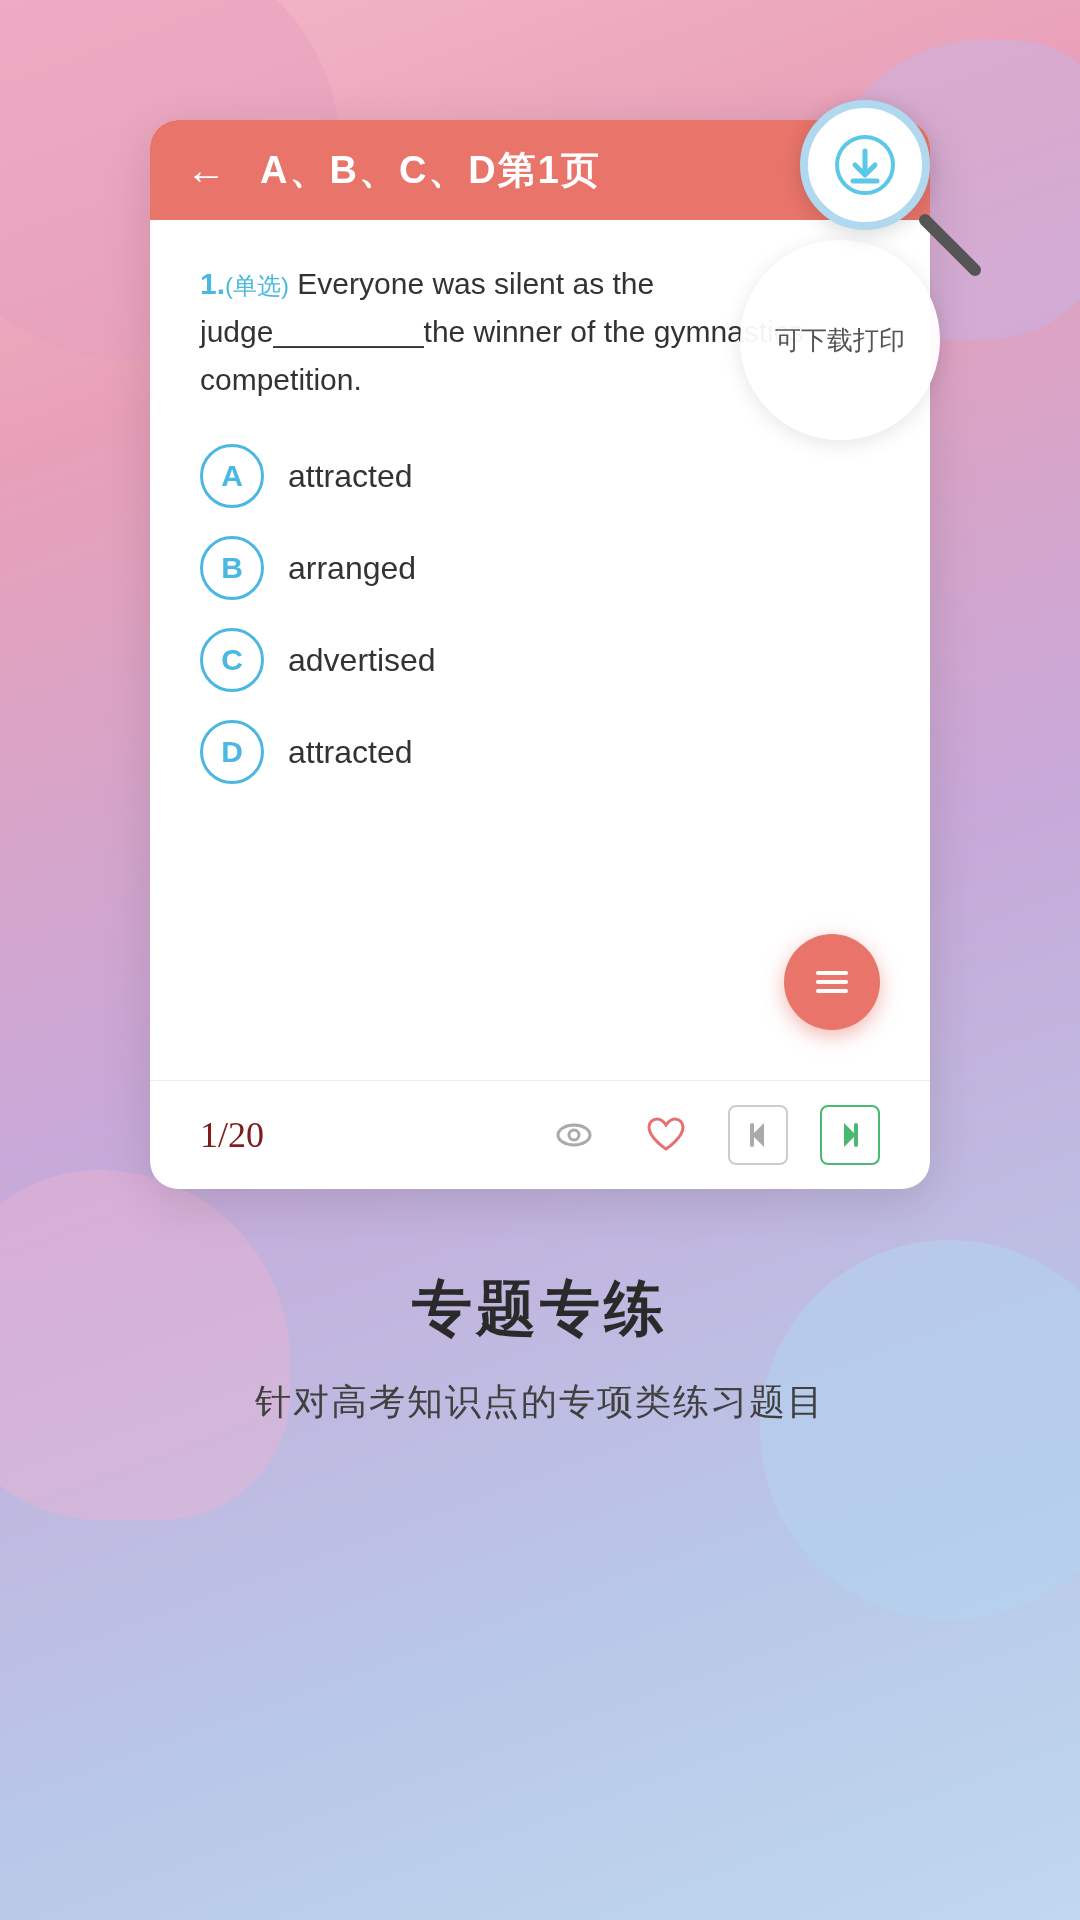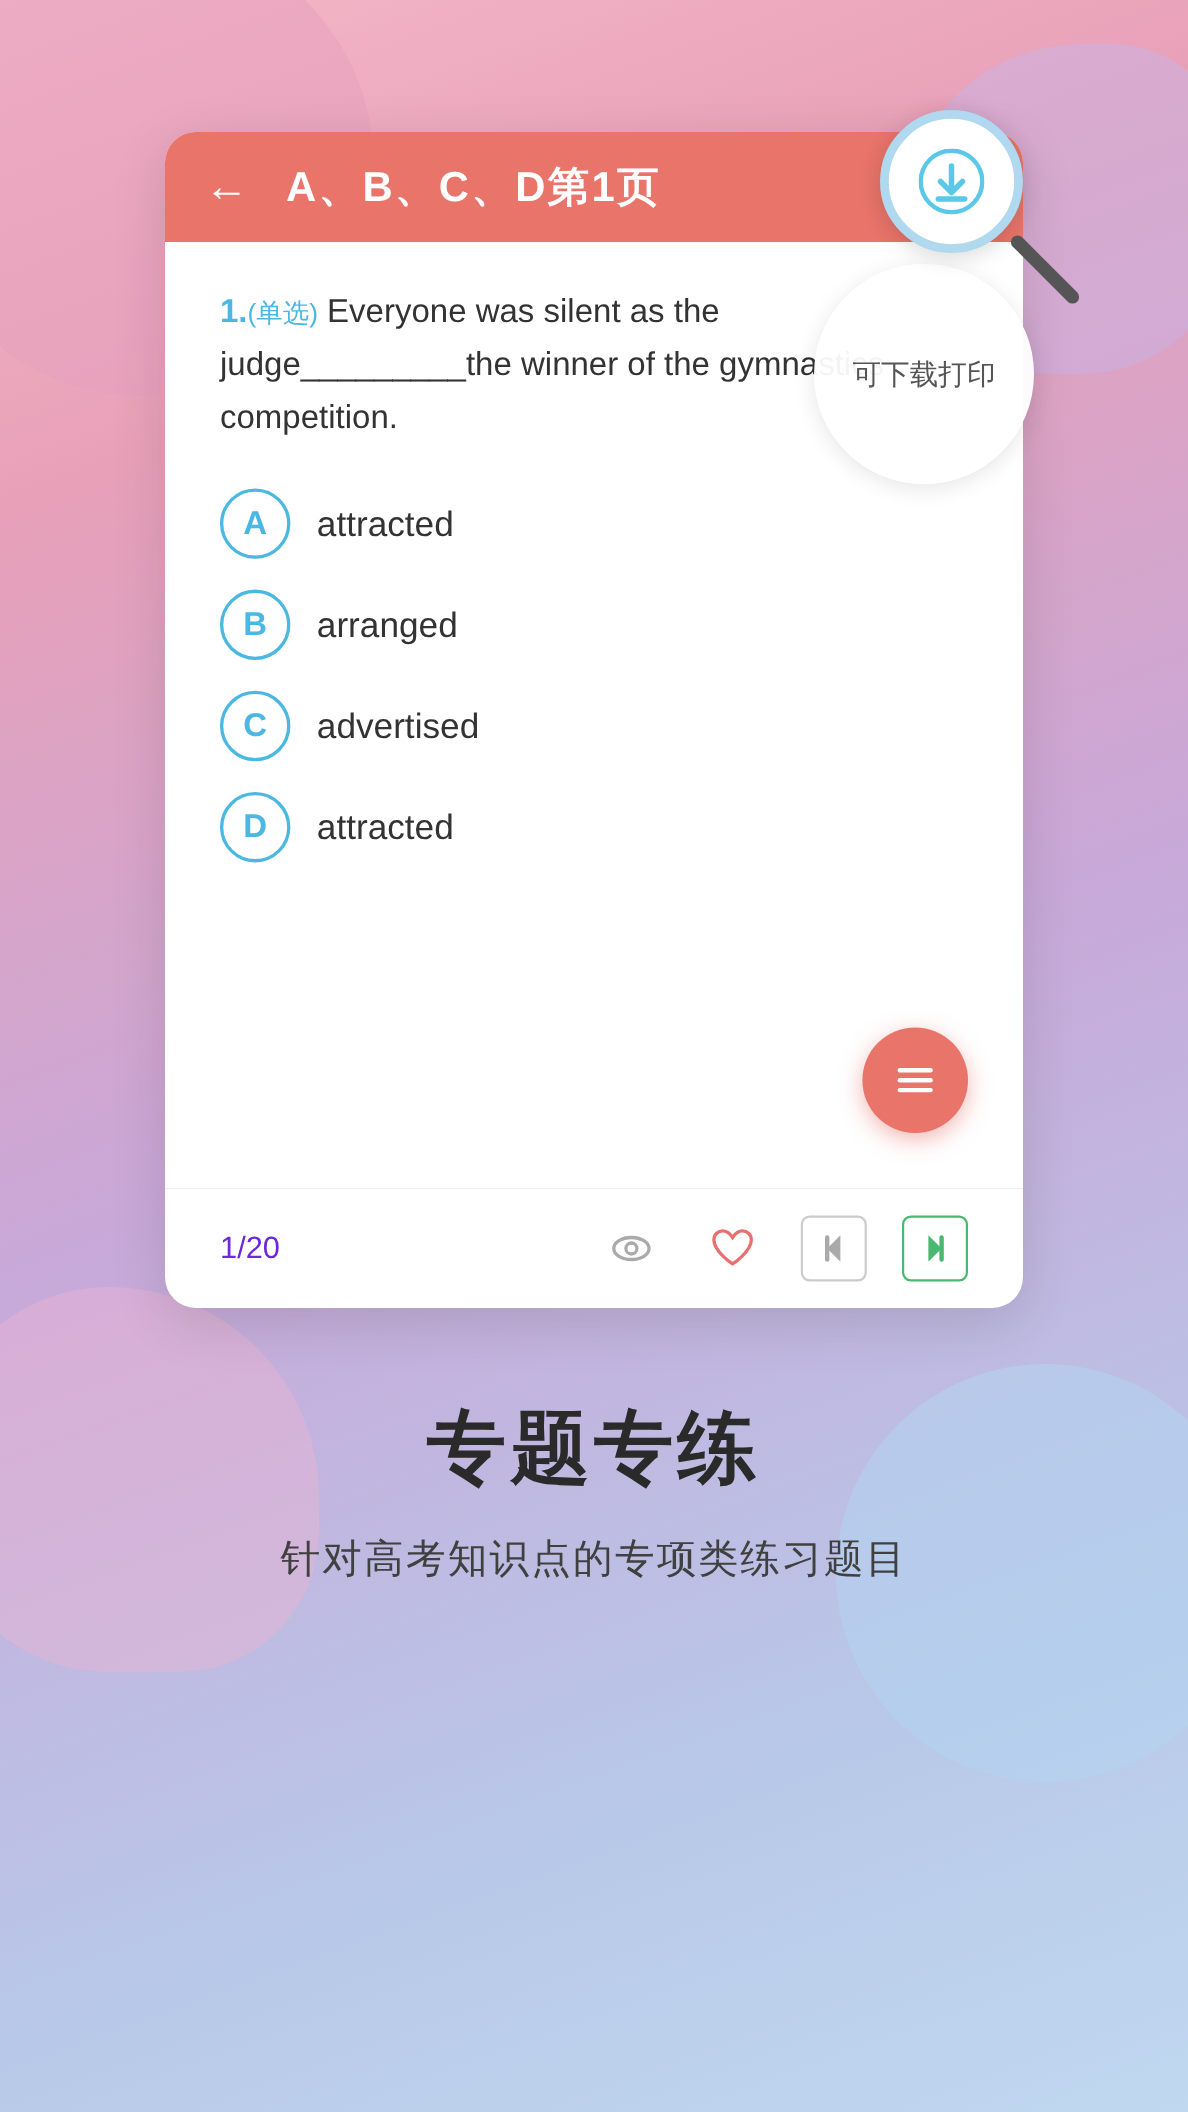--- a/index.html
+++ b/index.html
@@ -264,22 +264,23 @@
     .card-footer {
       border-top: 1px solid #eee;
       padding: 24px 50px;
       display: flex;
       align-items: center;
       justify-content: space-between;
       border-radius: 0 0 28px 28px;
     }
 
     .page-count {
-      font-size: 28px;
-      color: #6d28d9;
+      font-size: 36px;
+      color: #7f1d1d;
+      font-family: Liberation Serif, serif;
     }
 
     .footer-actions {
       display: flex;
       align-items: center;
       gap: 32px;
     }
 
     .footer-btn {
       width: 60px;
@@ -305,21 +306,21 @@
 
     
     .bottom-section {
       margin-top: 80px;
       text-align: center;
       z-index: 1;
       position: relative;
     }
 
     .bottom-title {
-      font-size: 72px;
+      font-size: 60px;
       font-weight: 800;
       color: #2a2a2a;
       margin-bottom: 28px;
       letter-spacing: 4px;
     }
 
     .bottom-subtitle {
       font-size: 36px;
       color: #404040;
       letter-spacing: 2px;

